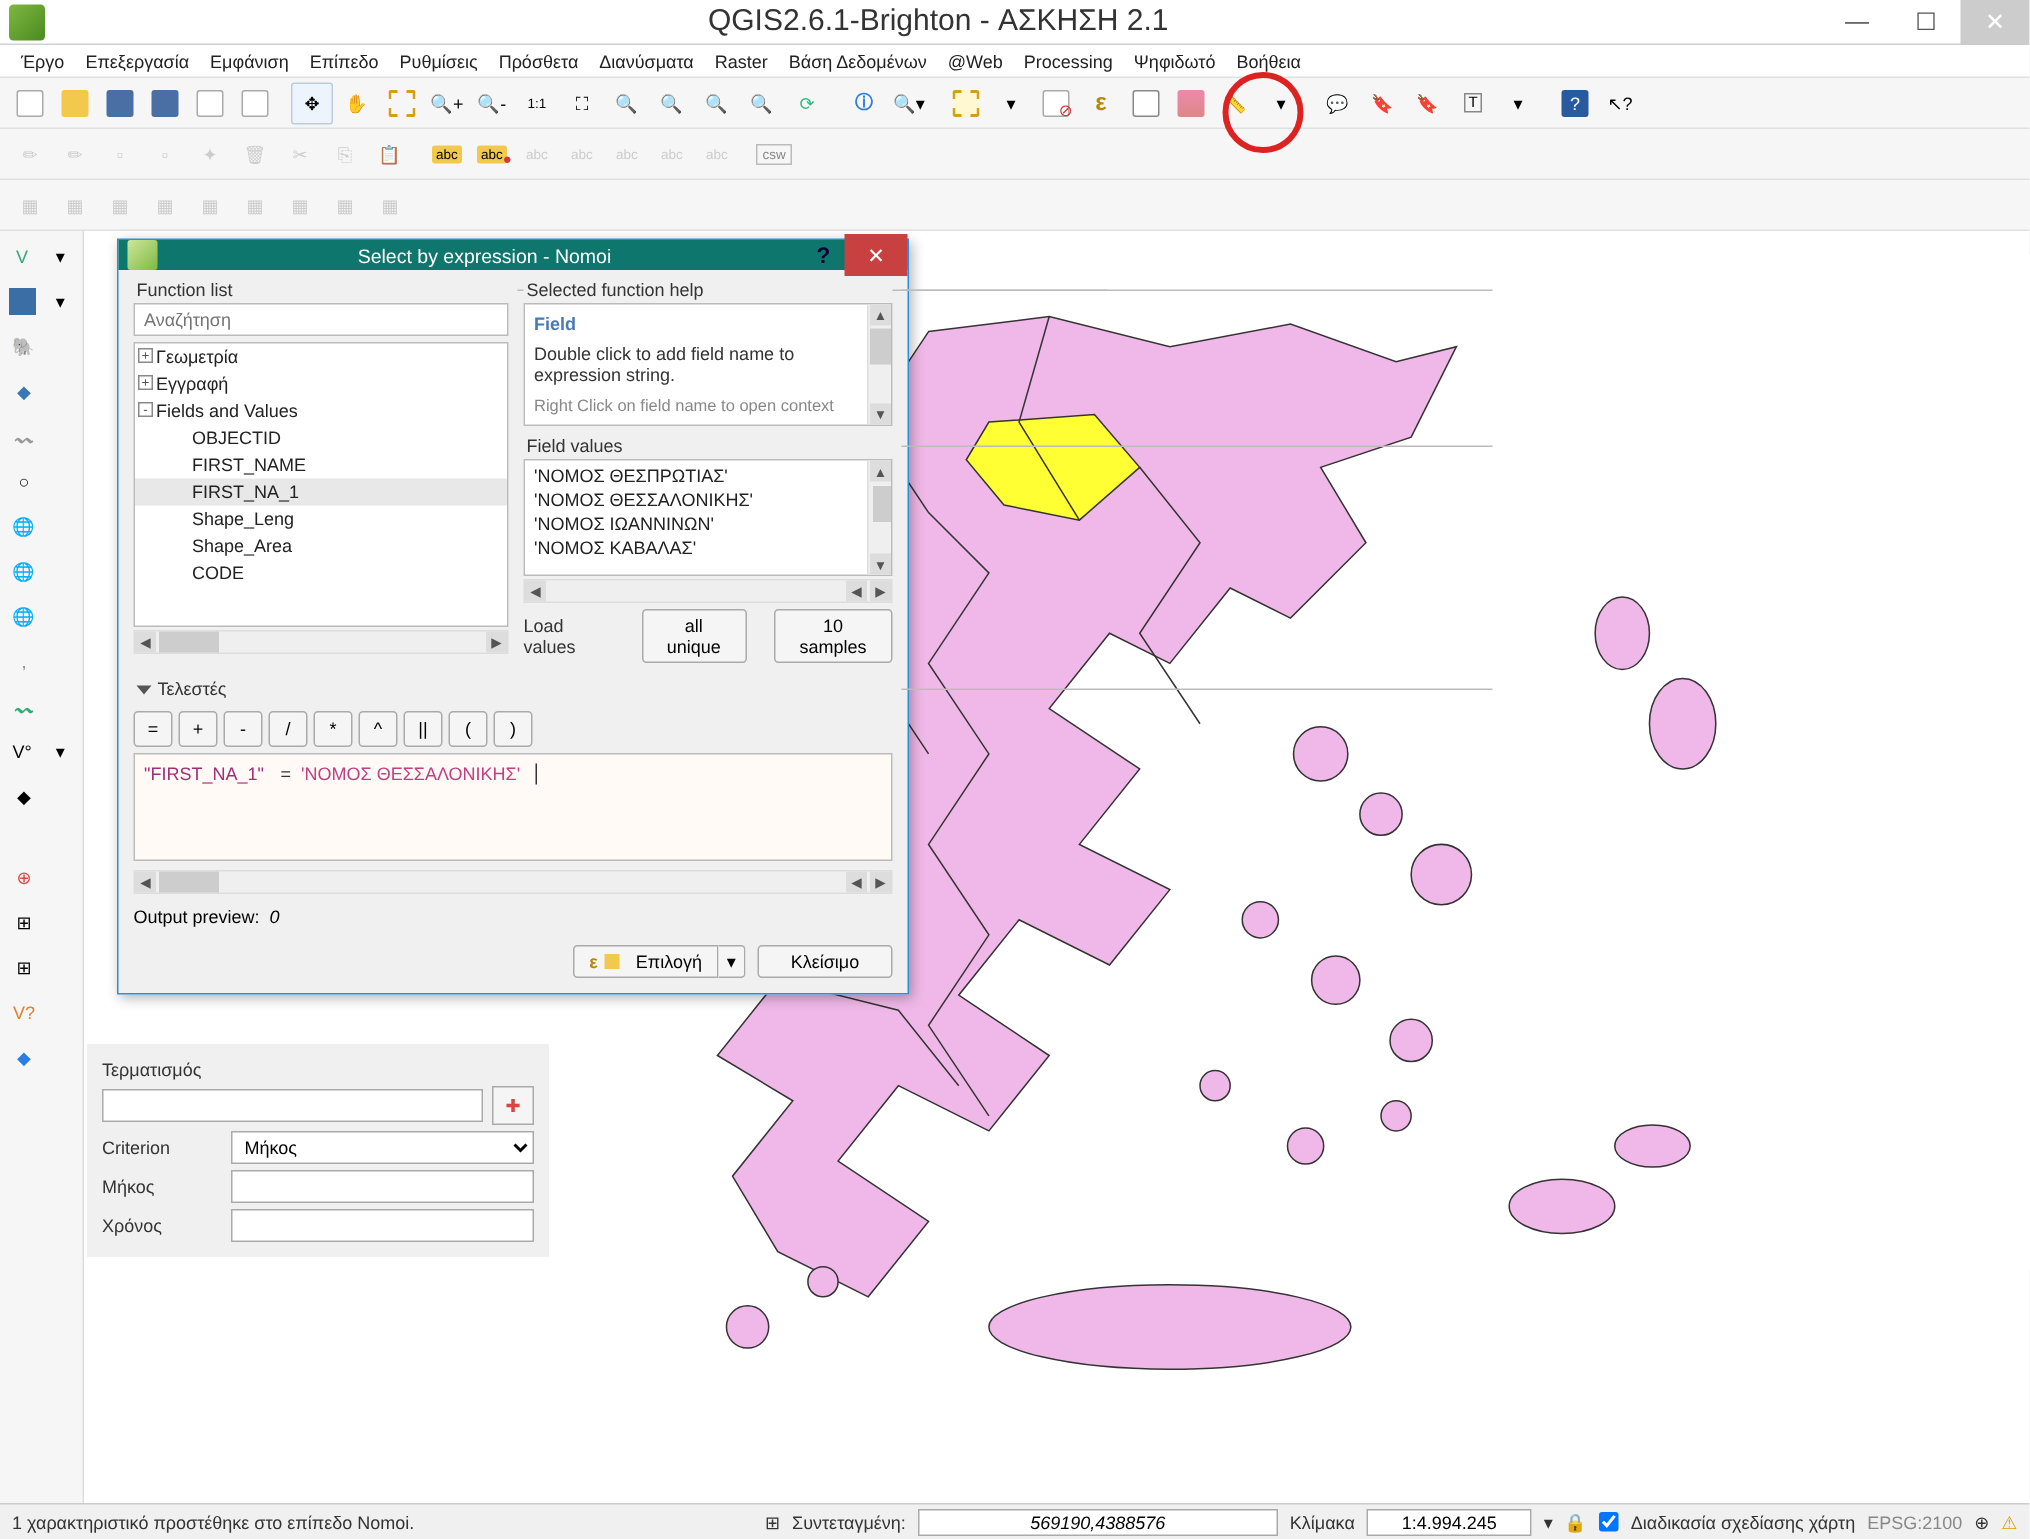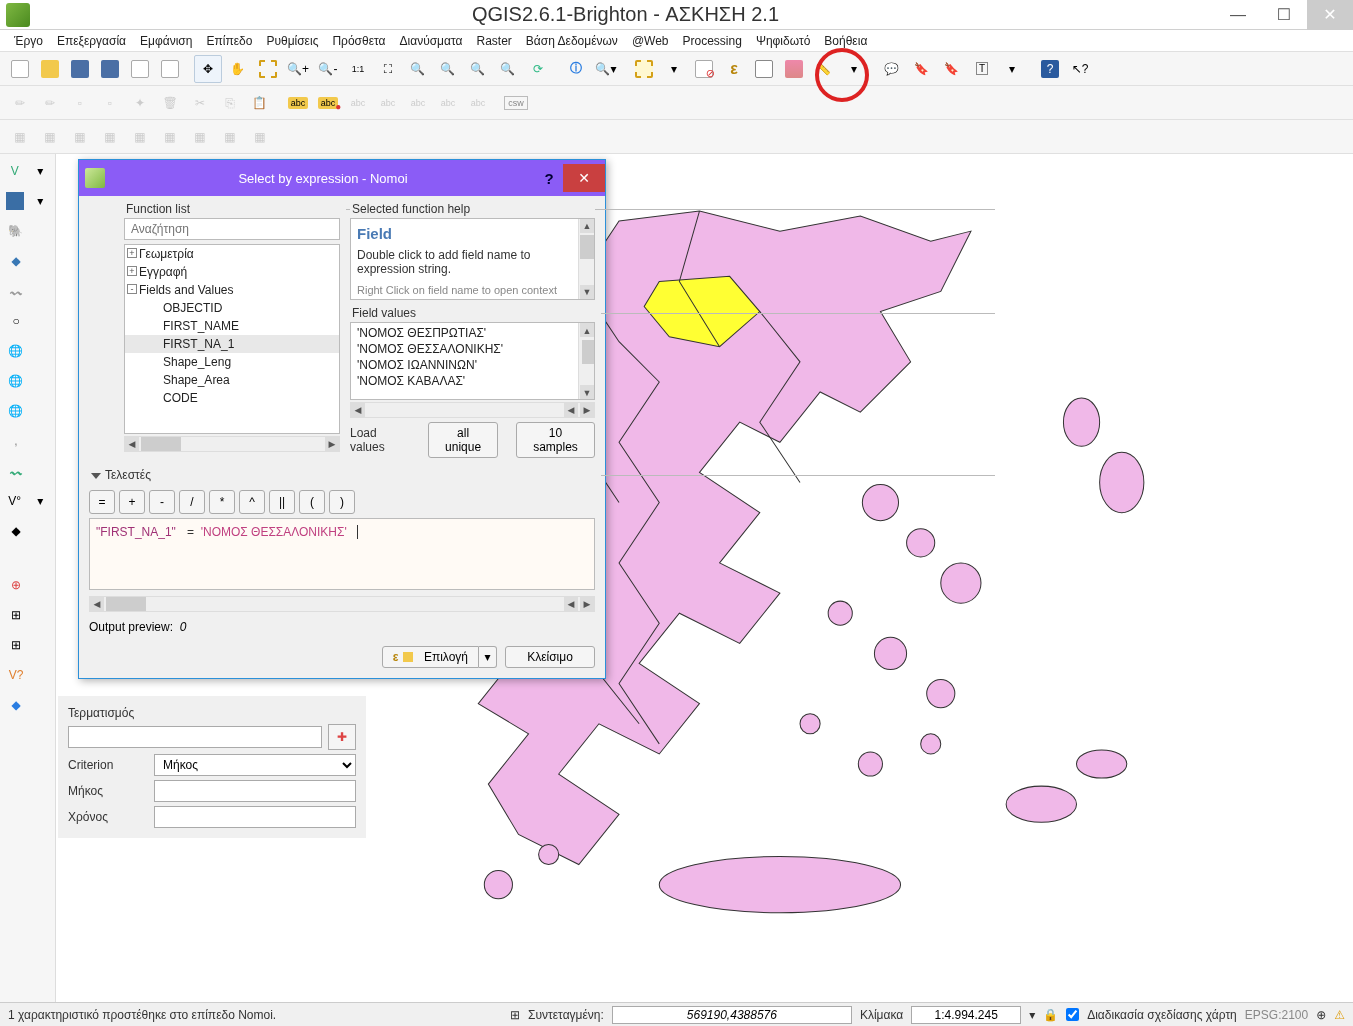--- a/index.html
+++ b/index.html
@@ -27,44 +27,44 @@
 .main { display:flex; height: calc(1026px - 30px - 22px - 34px - 34px - 34px - 24px); }
 .left-toolbar { width: 56px; background:#f6f6f6; border-right:1px solid #ddd; display:flex; flex-direction:column; padding:4px 2px; gap:4px;}
 .lt-btn { width:24px; height:24px; margin:1px 2px; display:flex; align-items:center; justify-content:center;}
 .left-toolbar .row{display:flex;}
 
 .canvas-wrap { flex:1; position:relative; background:#fff; }
 .map-svg { width:100%; height:100%; }
 
 
 .dialog { position:absolute; left:78px; top:159px; width:528px; background:#f0f0f0; border:1px solid #2b90d9; box-shadow: 2px 2px 8px rgba(0,0,0,0.3); z-index:10;}
-.dialog-title { height:36px; background:#8b5cf6; display:flex; align-items:center; color:#fff; }
+.dialog-title { height:20px; background:#0f766e; display:flex; align-items:center; color:#fff; }
 .dialog-title .d-icon{width:20px;height:20px;margin:0 6px;background:linear-gradient(135deg,#cde89a,#7fb842);border-radius:2px;}
 .dialog-title .d-text{flex:1;text-align:center;font-size:13px;}
 .dialog-title .d-help{width:28px;text-align:center;font-size:15px;font-weight:bold;color:#003;}
 .dialog-title .d-close{width:42px;height:28px;background:#c94040;color:#fff;display:flex;align-items:center;justify-content:center;font-size:14px;}
 
 .dialog-body{ padding:6px 10px 10px 10px; display:flex; flex-direction:column; gap:4px;}
 .dialog-row{display:flex; gap:10px;}
 .group-label{position:relative; color:#333; font-size:12px; background:#f0f0f0; padding:0 2px; margin-bottom:2px;}
 .group-label::after{content:""; position:absolute; left:100%; right:-400px; top:50%; border-top:1px solid #bbb; margin-left:6px;}
 
-.func-col{width:216px;margin-left:35px;}
+.func-col{width:250px;}
 .help-col{flex:1;}
 
 .search-input{width:100%; height:22px; border:1px solid #bbb; padding:2px 6px; color:#888; background:#fff;}
 .tree{border:1px solid #bbb; background:#fff; height:190px; overflow:auto; margin-top:4px;}
 .tree-item{padding:2px 4px 2px 20px; position:relative; color:#222;}
 .tree-item.root{padding-left:14px;}
 .tree-item .exp{position:absolute;left:2px;top:3px;width:10px;height:10px;border:1px solid #888;font-size:9px;line-height:8px;text-align:center;color:#555;}
 .tree-item.child{padding-left:38px;}
 .tree-item.sel{background:#e8e8e8;}
 
 .help-box{border:1px solid #bbb;background:#fff;height:82px;padding:6px;overflow:hidden;position:relative;}
-.help-box h4{color:#4a7ab4;font-size:15px;font-weight:bold;margin-bottom:6px;}
+.help-box h4{color:#4a7ab4;font-size:12px;font-weight:bold;margin-bottom:6px;}
 .help-box p{color:#333;font-size:12px;}
 .scroll-v{position:absolute;right:0;top:0;width:16px;height:100%;background:#efefef;border-left:1px solid #ddd;}
 .scroll-v .thumb{width:14px;height:24px;background:#cdcdcd;margin:16px 1px;}
 .scroll-v .arr{width:14px;height:14px;background:#ddd;position:absolute;left:1px;font-size:9px;text-align:center;line-height:14px;color:#555;}
 
 .values-box{border:1px solid #bbb;background:#fff;height:78px;overflow:hidden;position:relative;padding:2px 4px;}
 .values-box div{padding:1px 2px;color:#222;}
 .load-row{display:flex;gap:18px;margin-top:4px;}
 .load-row span{padding-top:4px;color:#333;}
 .btn{background:#f5f5f5;border:1px solid #aaa;border-radius:3px;padding:3px 10px;cursor:pointer;font-size:12px;}

